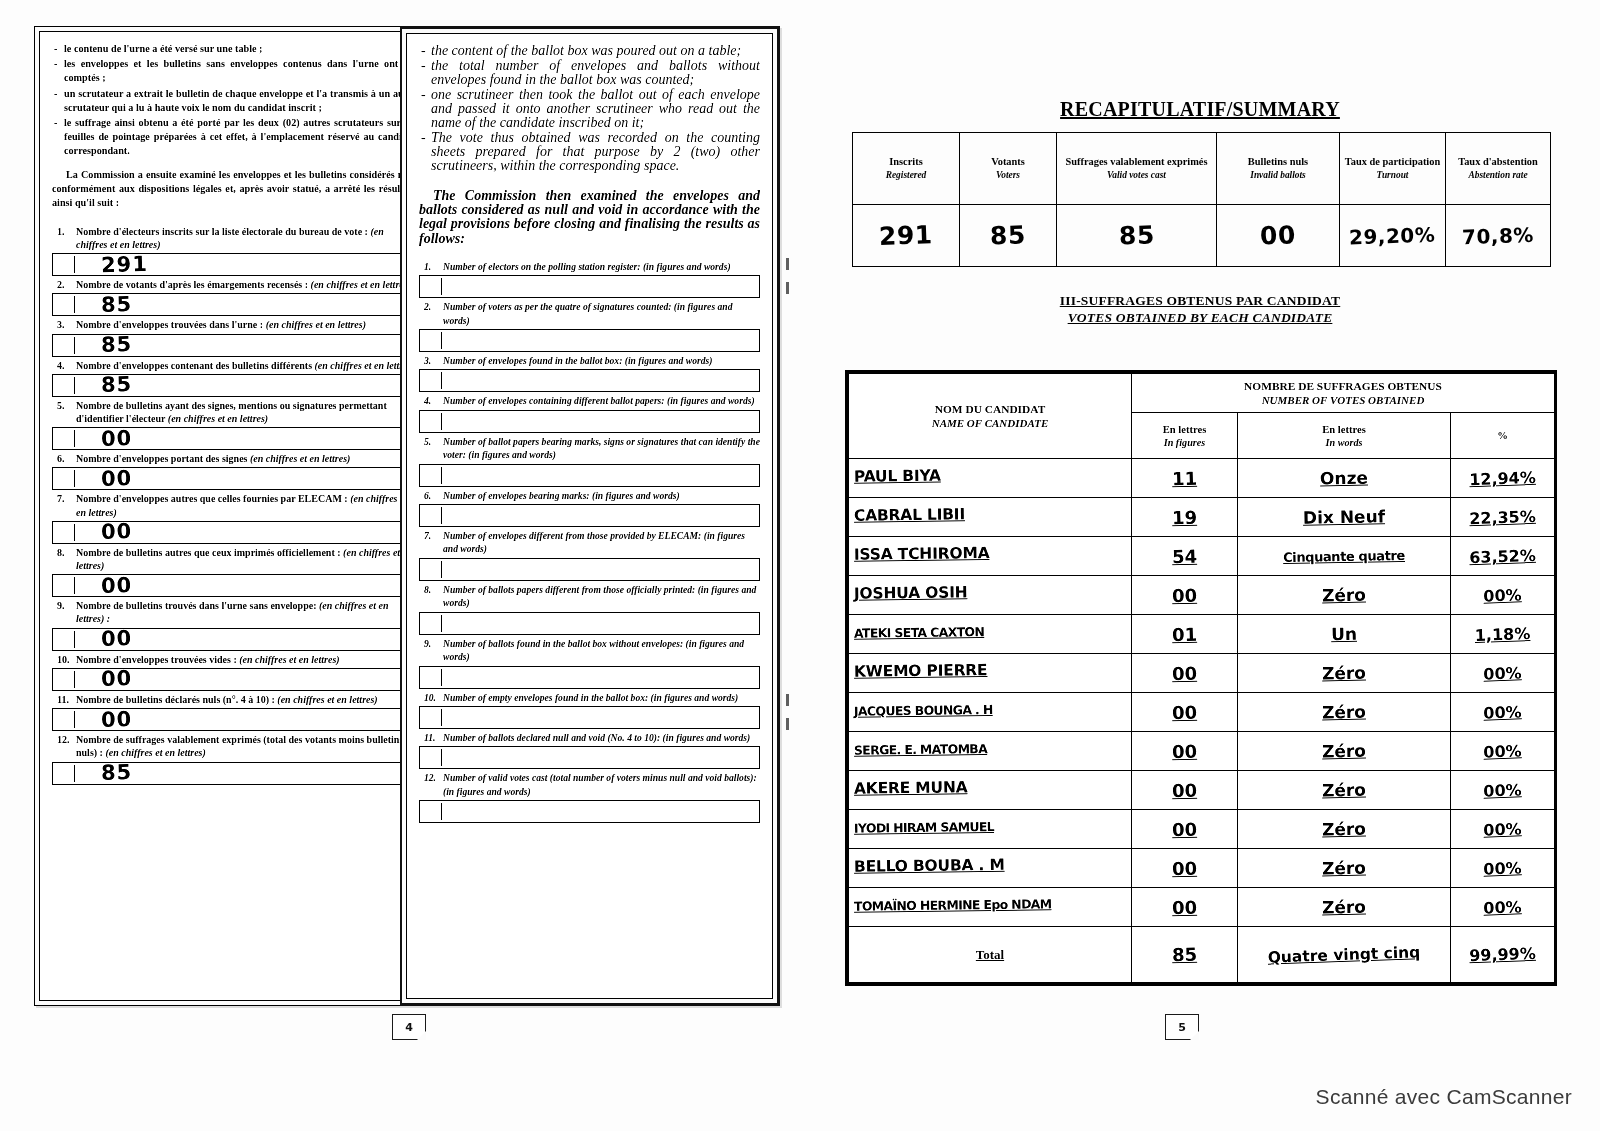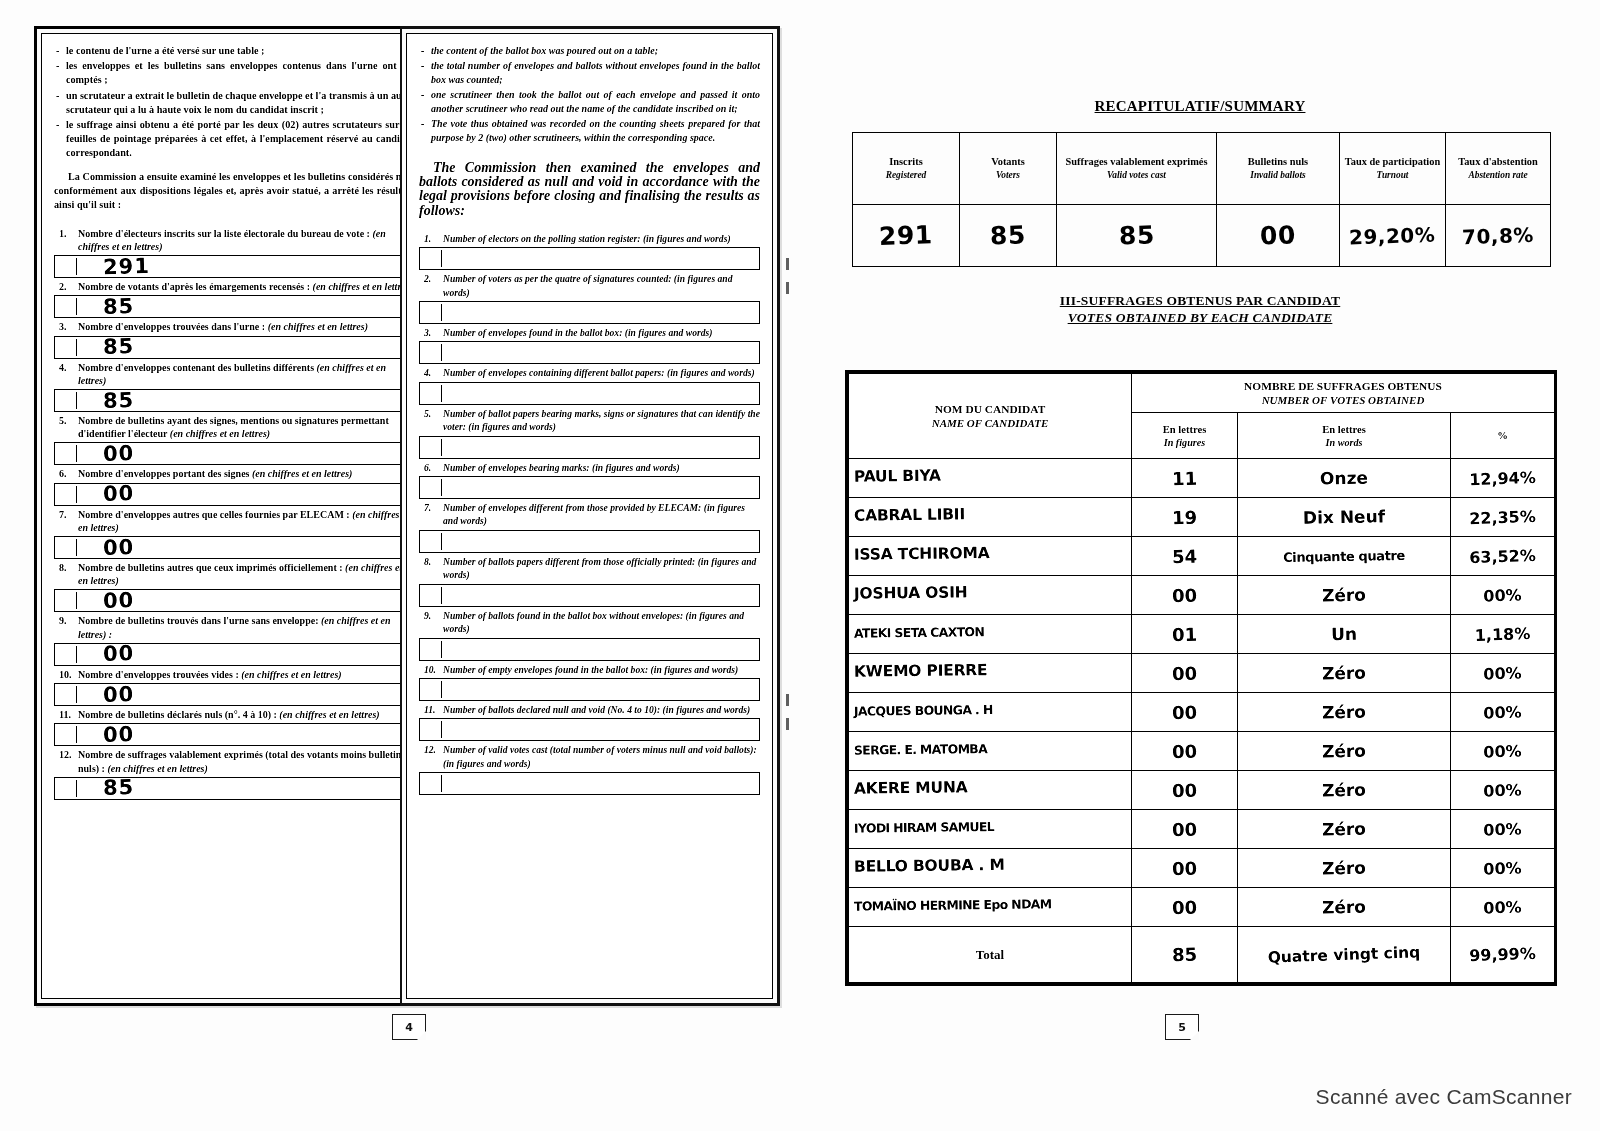--- a/index.html
+++ b/index.html
@@ -14,21 +14,21 @@
     width: 1600px; height: 1131px;
     background: #fdfdfd;
   }
 
   
   .sheet-left {
     position: absolute;
     left: 34px; top: 26px;
     width: 400px; height: 980px;
     background: #fbfbfb;
-    border: 3px solid #000000;
+    border: 1px solid #000000;
     box-shadow: 2px 2px 0 #dedede;
   }
   .sheet-left-inner {
     position: absolute; inset: 4px;
     border: 1.5px solid #161616;
     background: #fdfdfd;
     overflow: hidden;
   }
   .sheet-right-panel {
     position: absolute;
@@ -69,21 +69,21 @@
     position: absolute; left: 2px; top: 0;
     font-weight: 700;
   }
   .fr-para {
     font-size: 10.2px; line-height: 14.4px;
     font-weight: 700; text-align: justify;
     margin-top: 9px;
     text-indent: 14px;
   }
 
-  .en-bullets { font-size: 10px; line-height: 14px; font-weight: 700; font-style: italic; }
+  .en-bullets { font-size: 14px; line-height: 14px; font-weight: 400; font-style: italic; }
   .en-bullets li {
     list-style: none; position: relative;
     padding-left: 12px; margin-bottom: 1px;
     text-align: justify;
   }
   .en-bullets li::before {
     content: "-";
     position: absolute; left: 2px; top: 0;
   }
   .en-para {
@@ -159,21 +159,21 @@
     width: 730px; height: 990px;
   }
 
   .sec-title {
     text-align: center;
     font-weight: 700;
     letter-spacing: .2px;
   }
   .t-recap {
     position: absolute; left: 0; top: 78px; width: 730px;
-    font-size: 15px;
+    font-size: 20px;
     text-decoration: underline;
   }
   .t-votes {
     position: absolute; left: 0; top: 272px; width: 730px;
     font-size: 13.5px; line-height: 17px;
   }
   .t-votes .l1, .t-votes .l2 { text-decoration: underline; }
   .t-votes .l2 { font-style: italic; }
 
   
@@ -245,21 +245,21 @@
     font-style: italic;
     font-weight: 700;
     font-size: 11px;
   }
   table.cand th.sub {
     font-size: 10.6px;
     line-height: 13px;
     height: 46px;
   }
   table.cand th.sub .en { font-size: 10.2px; }
-  table.cand td { height: 39px; padding: 0 5px; }
+  table.cand td { height: 39px; padding: 0 5px; text-decoration: underline; }
 
   .hw-name {
     font-family: "DejaVu Sans", sans-serif;
     font-size: 15.5px;
     font-weight: 700;
     color: #0a0a0a;
     white-space: nowrap;
     display: block;
     transform: rotate(-0.7deg) translateY(-3px);
     letter-spacing: -0.2px;

